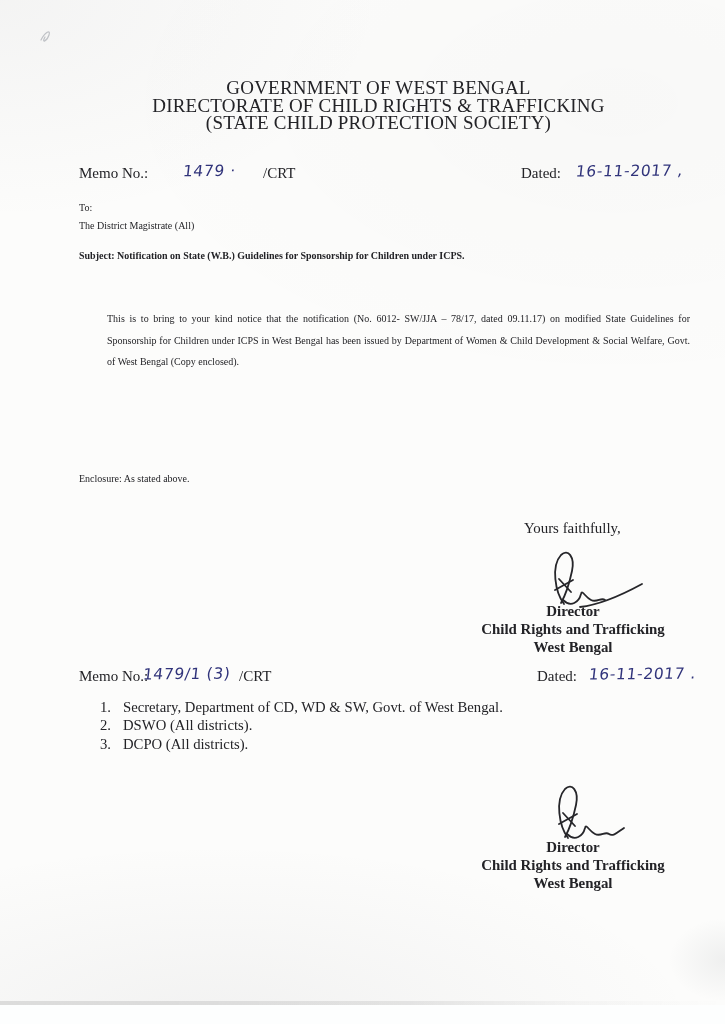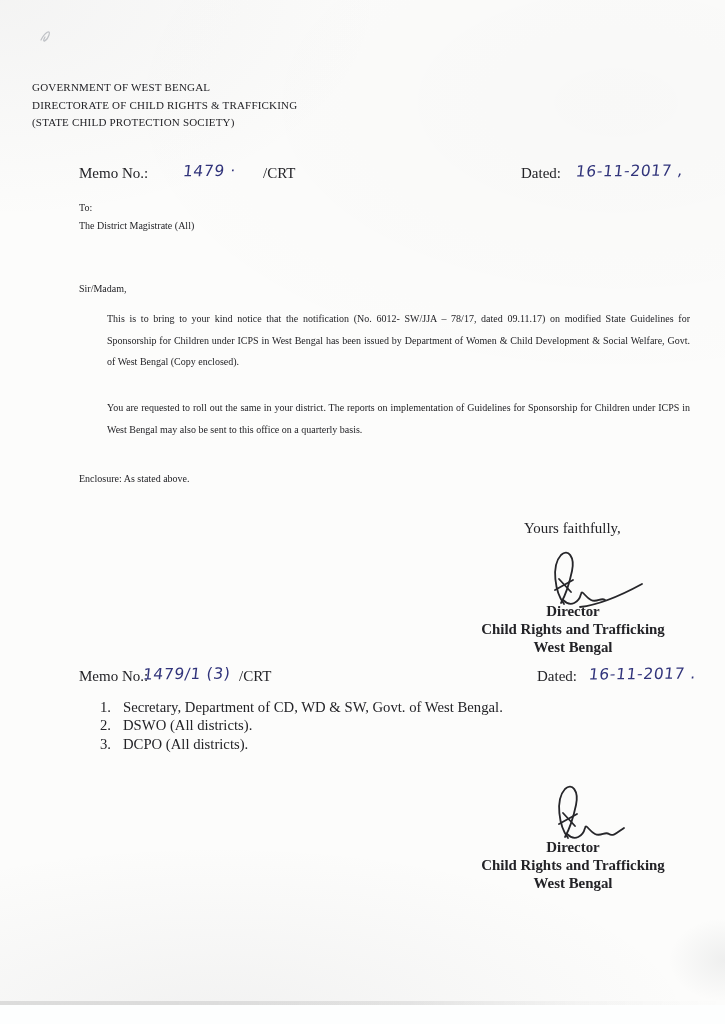--- a/index.html
+++ b/index.html
@@ -10,21 +10,21 @@
     background:
       radial-gradient(ellipse 900px 500px at 85% 10%, rgba(0,0,0,0.015), transparent 60%),
       radial-gradient(ellipse 700px 400px at 0% 0%, rgba(90,90,100,0.05), transparent 55%),
       radial-gradient(ellipse 800px 300px at 30% 100%, rgba(80,80,90,0.06), transparent 60%),
       #fcfcfb;
     font-family:"Liberation Serif","DejaVu Serif",serif;
     color:#232327;
     overflow:hidden;
   }
   .abs{position:absolute;}
-  .header{left:0;right:0;top:79px;font-size:11px;line-height:17.6px;letter-spacing:0.2px;padding-left:32px;}
+  .header{left:0;right:0;top:79px;text-align:center;font-size:19px;line-height:17.6px;letter-spacing:0.2px;padding-left:32px;}
   .memo-row{left:79px;right:40px;height:30px;font-size:15px;}
   .memo-row .lbl{position:absolute;top:3px;}
   .memo-row .hw{position:absolute;top:0;}
   .memo-row .sfx{position:absolute;top:3px;}
   .handwriting{
     font-family:"DejaVu Sans",sans-serif;
     color:#31347b;
     display:inline-block;
     transform:skewX(-7deg) rotate(-0.5deg);
     font-size:15.5px;
@@ -69,25 +69,24 @@
     <span class="lbl" style="left:0;">Memo No.:</span>
     <span class="hw handwriting" style="left:104px;">1479 ·</span>
     <span class="sfx" style="left:184px;">/CRT</span>
     <span class="lbl" style="left:442px;">Dated:</span>
     <span class="hw handwriting" style="left:497px;">16-11-2017 ,</span>
   </div>
 
   <div class="abs body-text" style="top:197px;">To:</div>
   <div class="abs body-text" style="top:215px;">The District Magistrate (All)</div>
 
+  <div class="abs body-text bold" style="top:245px;">Subject: Notification on State (W.B.) Guidelines for Sponsorship for Children under ICPS.</div>
 
-  <div class="abs body-text" style="top:278px;">Sir/Madam,</div>
 
   <div class="abs body-text justify" style="top:308px;">This is to bring to your kind notice that the notification (No. 6012- SW/JJA – 78/17, dated 09.11.17) on modified State Guidelines for Sponsorship for Children under ICPS in West Bengal has been issued by Department of Women &amp; Child Development &amp; Social Welfare, Govt. of West Bengal (Copy enclosed).</div>
-  <div class="abs body-text justify" style="top:397px;">You are requested to roll out the same in your district. The reports on implementation of Guidelines for Sponsorship for Children under ICPS in West Bengal may also be sent to this office on a quarterly basis.</div>
 
   <div class="abs body-text" style="top:468px;">Enclosure: As stated above.</div>
 
   <div class="abs" style="left:524px;top:520px;font-size:14.9px;">Yours faithfully,</div>
 
   <svg class="abs sig-svg" style="left:536px;top:548px;" width="110" height="62" viewBox="0 0 110 62">
     <g fill="none" stroke="#26262a" stroke-width="1.8" stroke-linecap="round">
       <path d="M28,56 C19,44 15,18 25,7 C32,0 39,9 36,23 C33,37 29,48 25,55"></path>
       <path d="M19,42 L37,32"></path>
       <path d="M23,31 L35,44"></path>

